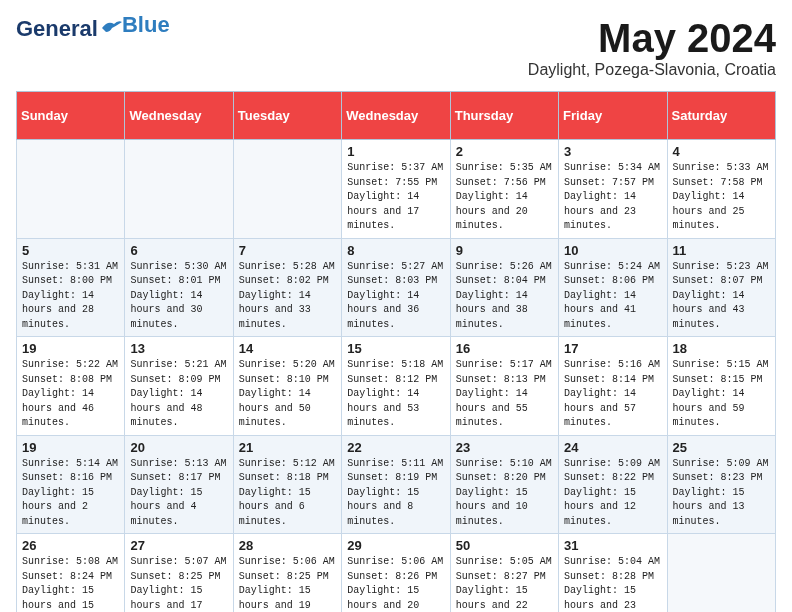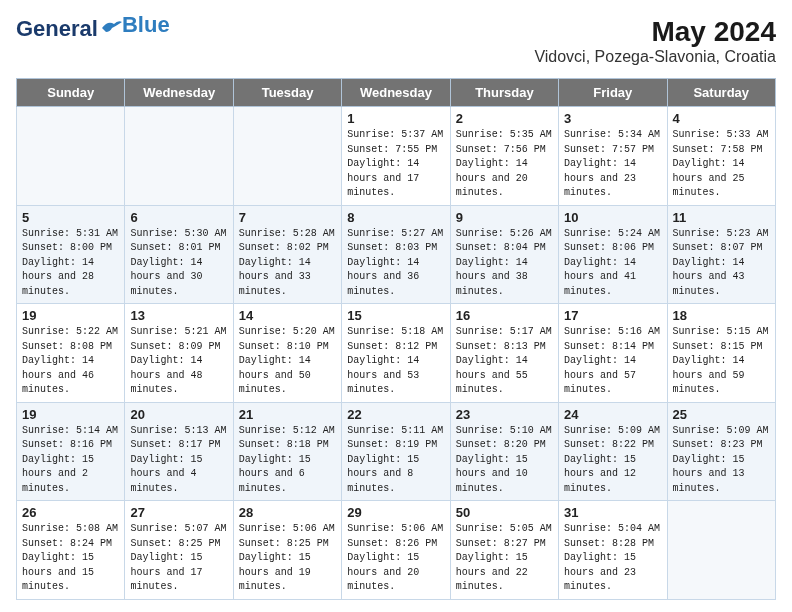--- a/index.html
+++ b/index.html
@@ -22,40 +22,40 @@
       align-items: flex-start;
     }
     .logo-row {
       display: flex;
       align-items: center;
     }
     .title-block {
       text-align: right;
     }
     .month-title {
-      font-size: 28px;
+      font-size: 40px;
       font-weight: bold;
       color: #1a1a1a;
     }
     .location {
       font-size: 16px;
       color: #333;
     }
     table {
       width: 100%;
       border-collapse: collapse;
       table-layout: fixed;
     }
     th {
-      background-color: #737373;
+      background-color: #ef4444;
       color: #fff;
       font-size: 13px;
       font-weight: bold;
-      padding: 6px 4px;
-      text-align: center;
+      padding: 16px 4px;
+      text-align: left;
       border: 1px solid #b0c4d8;
     }
     td {
       border: 1px solid #c8d8e8;
       vertical-align: top;
       padding: 4px 5px;
       font-size: 10.5px;
       color: #222;
       height: 80px;
       background: #fff;
@@ -90,21 +90,21 @@
     <div class="logo-row">
       <span style="font-size:22px;font-weight:bold;color:#1a3a6b;">General</span>
       <svg width="22" height="18" viewBox="0 0 22 18" style="margin-left:2px;margin-top:-4px;">
         <path d="M2,10 Q8,2 14,6 Q18,2 22,4 Q16,8 12,10 Q10,14 6,14 Z" fill="#2e7dbf"></path>
       </svg>
     </div>
     <span style="font-size:22px;font-weight:bold;color:#2e7dbf;margin-top:-4px;">Blue</span>
   </div>
   <div class="title-block">
     <div class="month-title">May 2024</div>
-    <div class="location">Vidovci, Pozega-Slavonia, Croatia</div>
+    <div class="location">Daylight, Pozega-Slavonia, Croatia</div>
   </div>
 </div>
 
 <table>
   <thead>
     <tr>
     <th>Sunday</th>
         <th>Wednesday</th>
         <th>Tuesday</th>
         <th>Wednesday</th>

